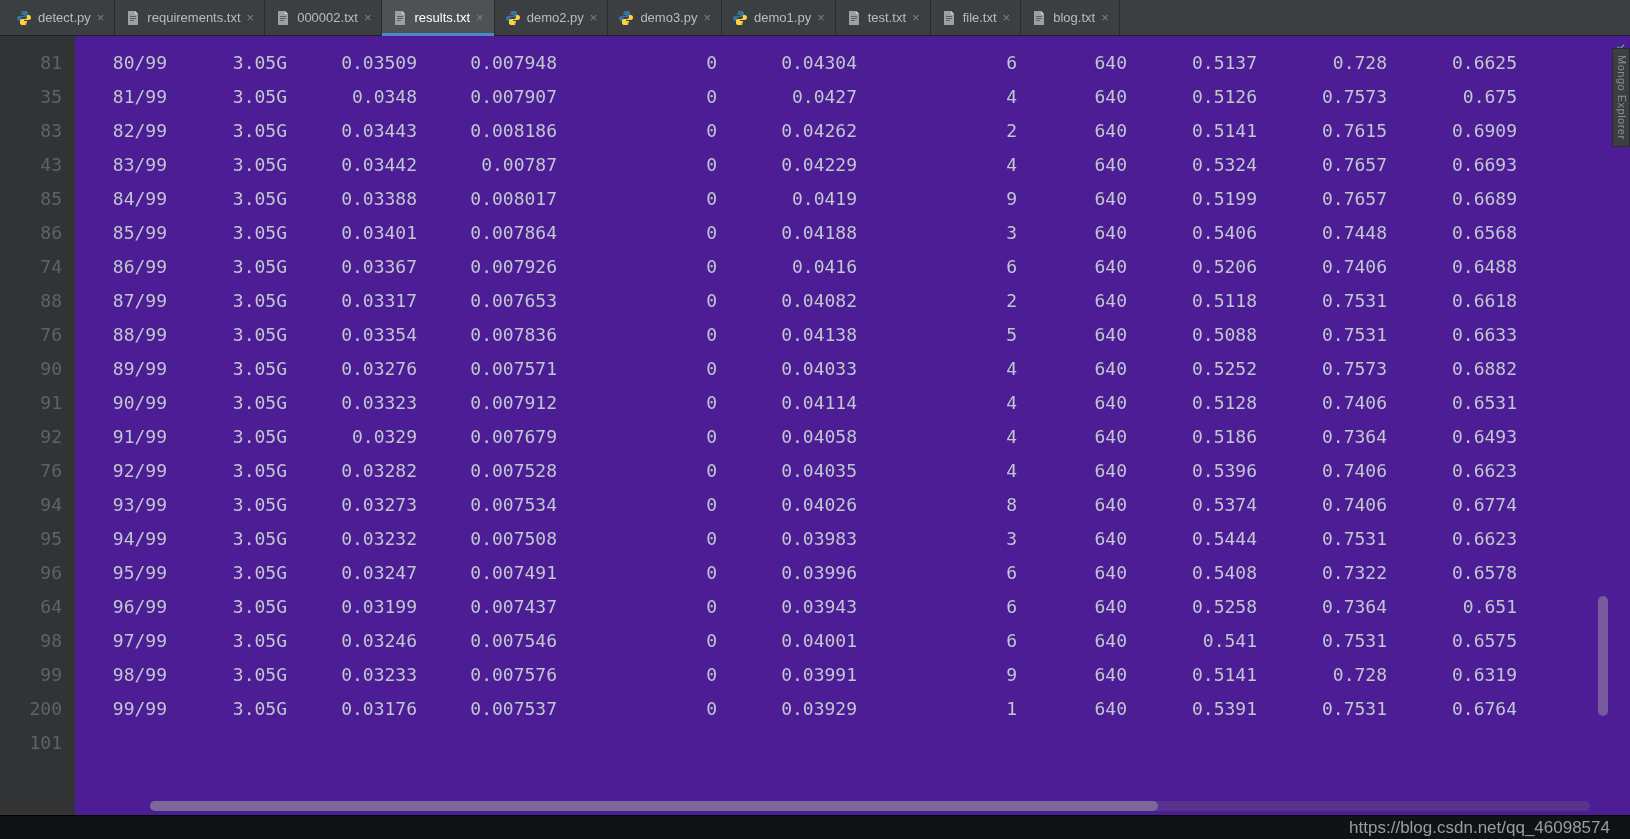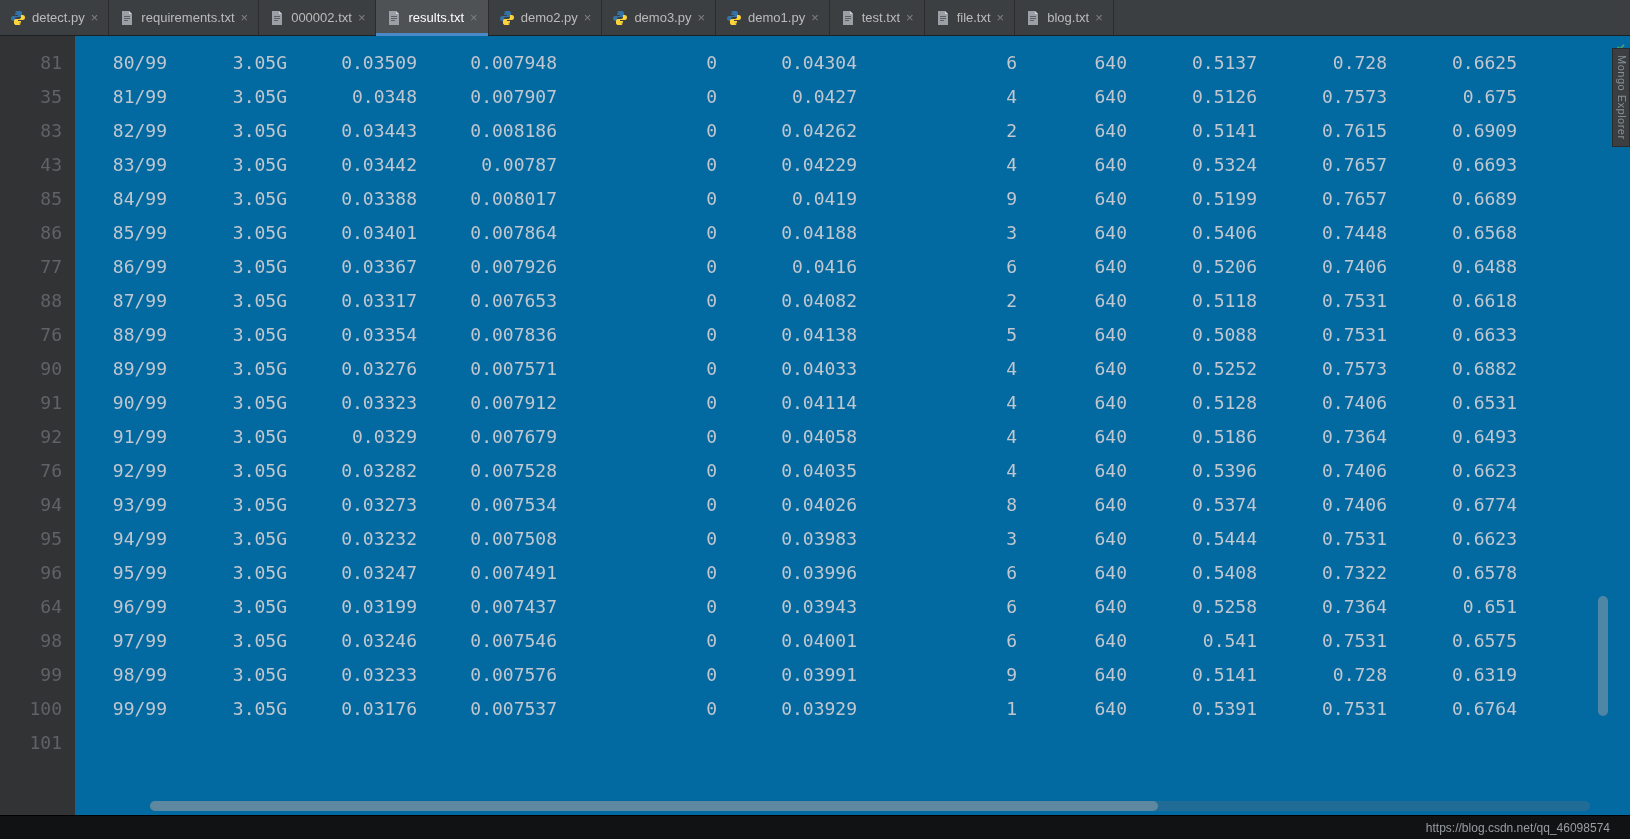--- a/index.html
+++ b/index.html
@@ -9,21 +9,21 @@
     font-family:"Consolas","Menlo","Monaco",monospace;
     font-size:18px;
     color:#a9b7c6;
   }
   .tab-bar {
     height:36px;
     background:#3c3f41;
     display:flex;
     align-items:stretch;
     border-bottom:1px solid #1e1f22;
-    padding-left:0;
+    padding-left:6px;
   }
   .tab {
     display:flex;
     align-items:center;
     gap:6px;
     padding:0 10px;
     color:#bbbbbb;
     font-family:-apple-system,"Segoe UI",Arial,sans-serif;
     font-size:13px;
     border-right:1px solid #2b2b2b;
@@ -45,21 +45,21 @@
     color:#808080;
     font-size:13px;
     line-height:1;
   }
   .icon { width:16px; height:16px; display:inline-flex; align-items:center; justify-content:center;}
   .icon svg{width:16px;height:16px;}
   .editor-wrap{
     position:relative;
     display:flex;
     height:calc(839px - 36px - 24px);
-    background:#0369a1;
+    background:#4c1d95;
   }
   .gutter{
     width:75px;
     text-align:right;
     padding:10px 12px 0 0;
     color:#606366;
     font-size:18px;
     line-height:34px;
     user-select:none;
     border-right:1px solid #323232;
@@ -115,21 +115,21 @@
     right:22px; top:560px;
     width:10px; height:120px;
     background:rgba(170,170,170,0.45);
     border-radius:5px;
   }
   .status{
     height:24px;
     background:#111214;
     color:#999da1;
     font-family:-apple-system,"Segoe UI",Arial,sans-serif;
-    font-size:12px;
+    font-size:17px;
     display:flex;
     align-items:center;
     justify-content:flex-end;
     padding:0 20px;
     border-top:1px solid #000;
   }
 </style>
 </head>
 <body>
 
@@ -255,34 +255,34 @@
   </div>
 
 <div class="editor-wrap">
   <div class="gutter" id="gutter">
       <div>81</div>
       <div>35</div>
       <div>83</div>
       <div>43</div>
       <div>85</div>
       <div>86</div>
-      <div>77</div>
+      <div>74</div>
       <div>88</div>
       <div>76</div>
       <div>90</div>
       <div>91</div>
       <div>92</div>
       <div>76</div>
       <div>94</div>
       <div>95</div>
       <div>96</div>
       <div>64</div>
       <div>98</div>
       <div>99</div>
-      <div>100</div>
+      <div>200</div>
       <div>101</div>
     </div>
   <div class="content" id="content"><div class="row"><span>80/99</span><span>3.05G</span><span>0.03509</span><span>0.007948</span><span>0</span><span>0.04304</span><span>6</span><span>640</span><span>0.5137</span><span>0.728</span><span>0.6625</span></div><div class="row"><span>81/99</span><span>3.05G</span><span>0.0348</span><span>0.007907</span><span>0</span><span>0.0427</span><span>4</span><span>640</span><span>0.5126</span><span>0.7573</span><span>0.675</span></div><div class="row"><span>82/99</span><span>3.05G</span><span>0.03443</span><span>0.008186</span><span>0</span><span>0.04262</span><span>2</span><span>640</span><span>0.5141</span><span>0.7615</span><span>0.6909</span></div><div class="row"><span>83/99</span><span>3.05G</span><span>0.03442</span><span>0.00787</span><span>0</span><span>0.04229</span><span>4</span><span>640</span><span>0.5324</span><span>0.7657</span><span>0.6693</span></div><div class="row"><span>84/99</span><span>3.05G</span><span>0.03388</span><span>0.008017</span><span>0</span><span>0.0419</span><span>9</span><span>640</span><span>0.5199</span><span>0.7657</span><span>0.6689</span></div><div class="row"><span>85/99</span><span>3.05G</span><span>0.03401</span><span>0.007864</span><span>0</span><span>0.04188</span><span>3</span><span>640</span><span>0.5406</span><span>0.7448</span><span>0.6568</span></div><div class="row"><span>86/99</span><span>3.05G</span><span>0.03367</span><span>0.007926</span><span>0</span><span>0.0416</span><span>6</span><span>640</span><span>0.5206</span><span>0.7406</span><span>0.6488</span></div><div class="row"><span>87/99</span><span>3.05G</span><span>0.03317</span><span>0.007653</span><span>0</span><span>0.04082</span><span>2</span><span>640</span><span>0.5118</span><span>0.7531</span><span>0.6618</span></div><div class="row"><span>88/99</span><span>3.05G</span><span>0.03354</span><span>0.007836</span><span>0</span><span>0.04138</span><span>5</span><span>640</span><span>0.5088</span><span>0.7531</span><span>0.6633</span></div><div class="row"><span>89/99</span><span>3.05G</span><span>0.03276</span><span>0.007571</span><span>0</span><span>0.04033</span><span>4</span><span>640</span><span>0.5252</span><span>0.7573</span><span>0.6882</span></div><div class="row"><span>90/99</span><span>3.05G</span><span>0.03323</span><span>0.007912</span><span>0</span><span>0.04114</span><span>4</span><span>640</span><span>0.5128</span><span>0.7406</span><span>0.6531</span></div><div class="row"><span>91/99</span><span>3.05G</span><span>0.0329</span><span>0.007679</span><span>0</span><span>0.04058</span><span>4</span><span>640</span><span>0.5186</span><span>0.7364</span><span>0.6493</span></div><div class="row"><span>92/99</span><span>3.05G</span><span>0.03282</span><span>0.007528</span><span>0</span><span>0.04035</span><span>4</span><span>640</span><span>0.5396</span><span>0.7406</span><span>0.6623</span></div><div class="row"><span>93/99</span><span>3.05G</span><span>0.03273</span><span>0.007534</span><span>0</span><span>0.04026</span><span>8</span><span>640</span><span>0.5374</span><span>0.7406</span><span>0.6774</span></div><div class="row"><span>94/99</span><span>3.05G</span><span>0.03232</span><span>0.007508</span><span>0</span><span>0.03983</span><span>3</span><span>640</span><span>0.5444</span><span>0.7531</span><span>0.6623</span></div><div class="row"><span>95/99</span><span>3.05G</span><span>0.03247</span><span>0.007491</span><span>0</span><span>0.03996</span><span>6</span><span>640</span><span>0.5408</span><span>0.7322</span><span>0.6578</span></div><div class="row"><span>96/99</span><span>3.05G</span><span>0.03199</span><span>0.007437</span><span>0</span><span>0.03943</span><span>6</span><span>640</span><span>0.5258</span><span>0.7364</span><span>0.651</span></div><div class="row"><span>97/99</span><span>3.05G</span><span>0.03246</span><span>0.007546</span><span>0</span><span>0.04001</span><span>6</span><span>640</span><span>0.541</span><span>0.7531</span><span>0.6575</span></div><div class="row"><span>98/99</span><span>3.05G</span><span>0.03233</span><span>0.007576</span><span>0</span><span>0.03991</span><span>9</span><span>640</span><span>0.5141</span><span>0.728</span><span>0.6319</span></div><div class="row"><span>99/99</span><span>3.05G</span><span>0.03176</span><span>0.007537</span><span>0</span><span>0.03929</span><span>1</span><span>640</span><span>0.5391</span><span>0.7531</span><span>0.6764</span></div><div class="row"></div></div>
 
   <div class="green-dot">
     <svg viewBox="0 0 16 16">
         <path fill="#59a869" d="M6.5 12 2.8 8.3l1.4-1.4 2.3 2.3 5-5 1.4 1.4z"></path>
       </svg>
   </div>
   <div class="side-label">Mongo Explorer</div>

